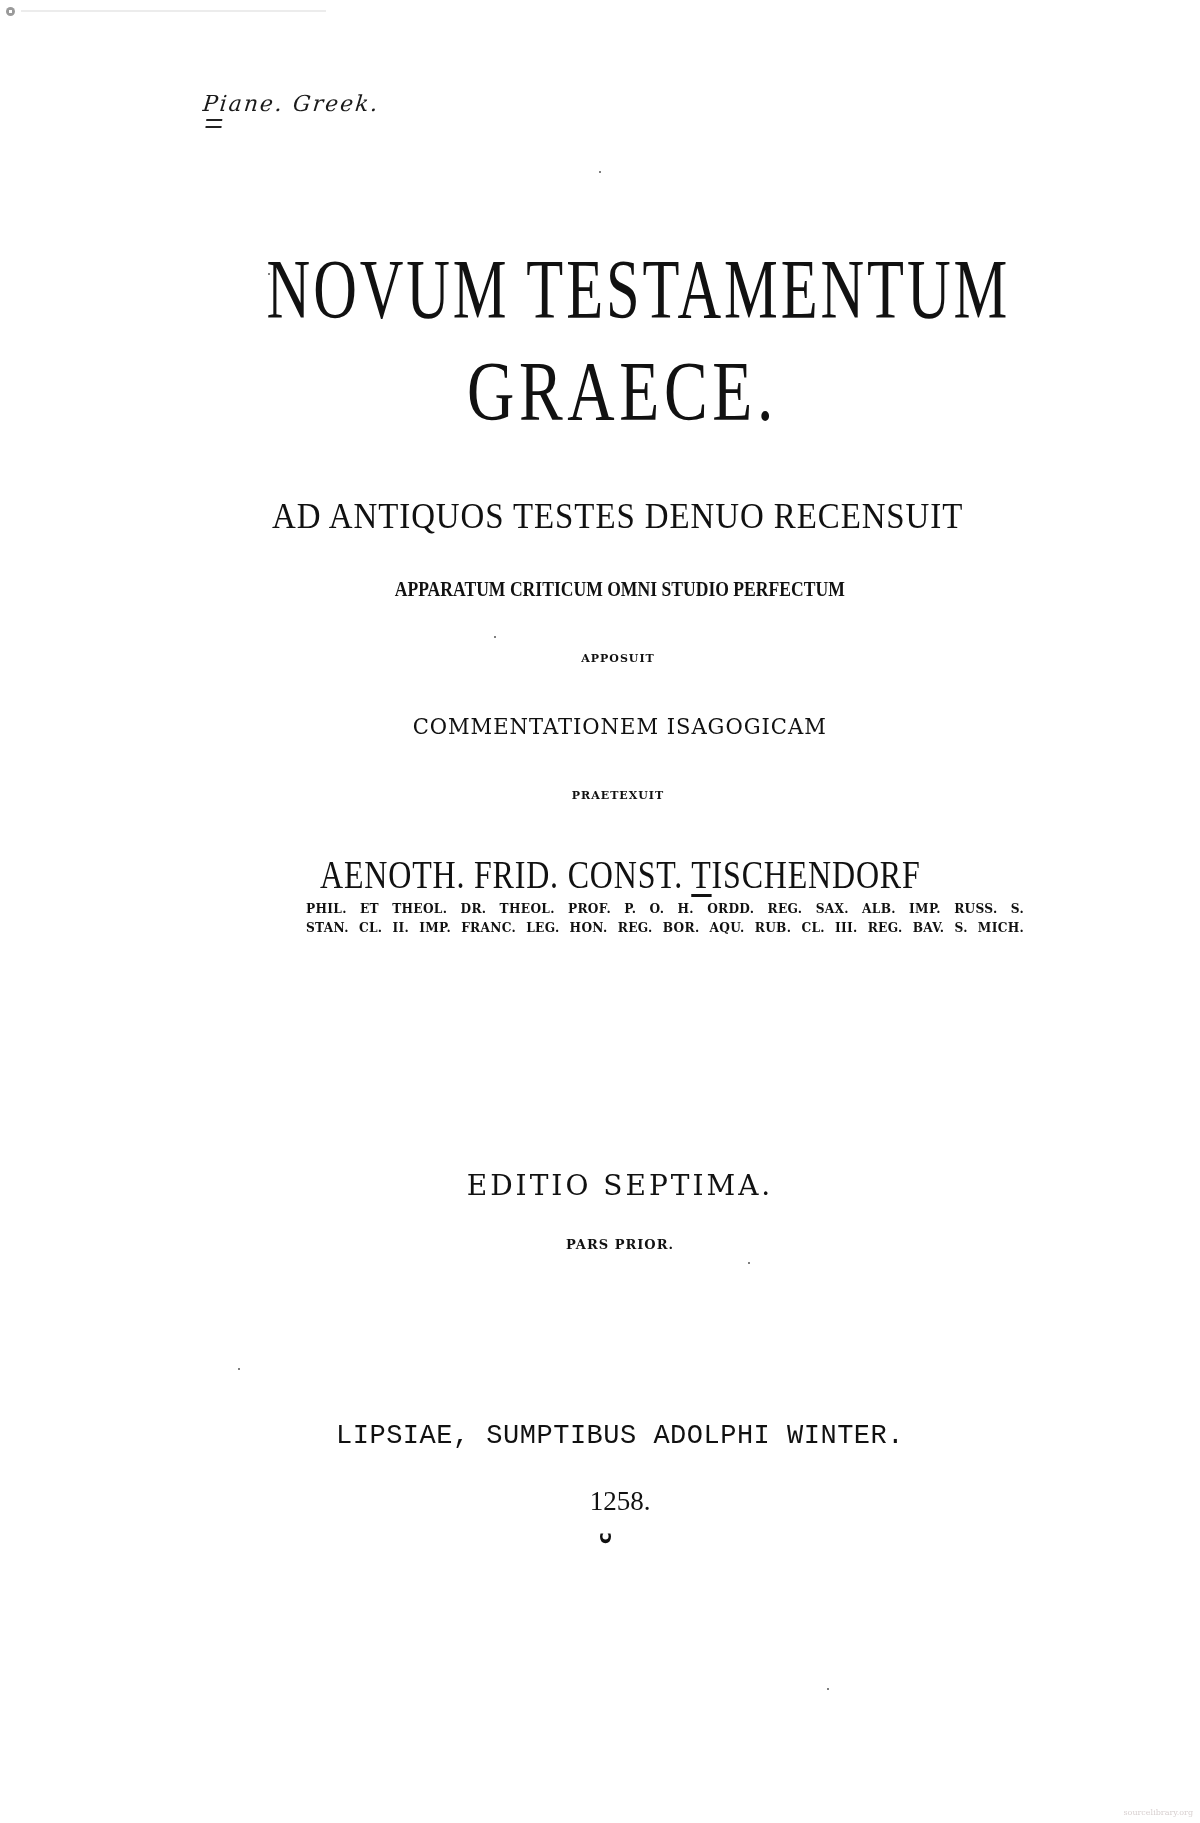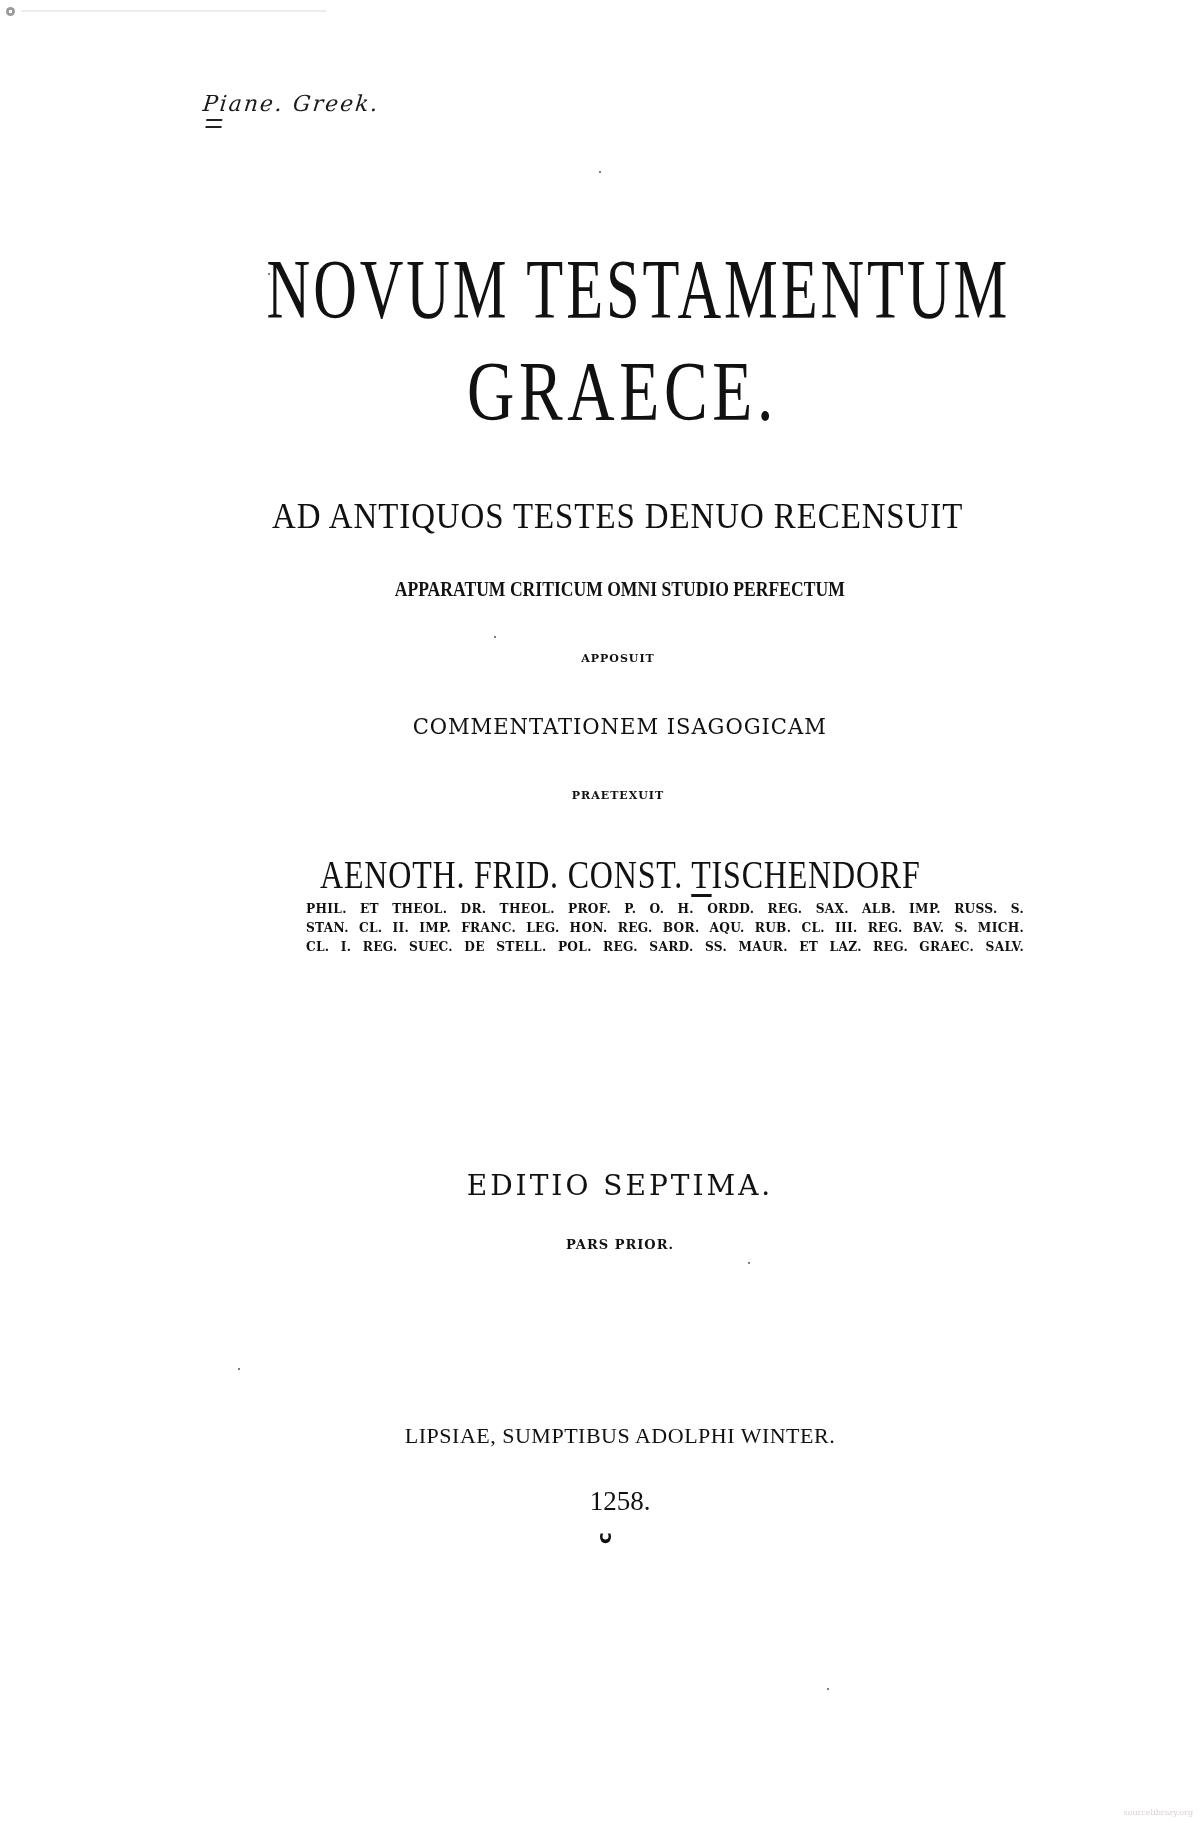--- a/index.html
+++ b/index.html
@@ -158,21 +158,21 @@
       top: 1237px;
       padding-left: 20px;
       font-size: 13px;
     }
     .publisher {
       top: 1423px;
       font-size: 22px;
       line-height: 26px;
       padding-left: 20px;
     }
-    .publisher .condensed { font-family: Liberation Serif, serif; letter-spacing: 0.5px; font-size: 22px; }
+    .publisher .condensed { font-family: Liberation Mono, monospace; letter-spacing: 0.5px; font-size: 27px; }
     .year {
       top: 1486px;
       font-size: 27px;
       line-height: 30px;
       padding-left: 20px;
     }
     .mark {
       position: absolute;
       left: 598px;
       top: 1526px;
@@ -238,21 +238,20 @@
   <span>PRAETEXUIT</span>
 </div>
 
 <div class="line author">
   <span class="condensed"><span>AENOTH. FRID. CONST. </span><span class="t-underline">T</span><span>ISCHENDORF</span></span>
 </div>
 
 <div class="credentials">
   <span class="cred-line">PHIL. ET THEOL. DR. THEOL. PROF. P. O. H. ORDD. REG. SAX. ALB. IMP. RUSS. S.</span>
   <span class="cred-line">STAN. CL. II. IMP. FRANC. LEG. HON. REG. BOR. AQU. RUB. CL. III. REG. BAV. S. MICH.</span>
-  <span class="cred-line">CL. I. REG. SUEC. DE STELL. POL. REG. SARD. SS. MAUR. ET LAZ. REG. GRAEC. SALV.</span>
 </div>
 
 <div class="line edition">
   <span class="condensed">EDITIO SEPTIMA.</span>
 </div>
 
 <div class="line pars small-caps-bold">
   <span>PARS PRIOR.</span>
 </div>
 

